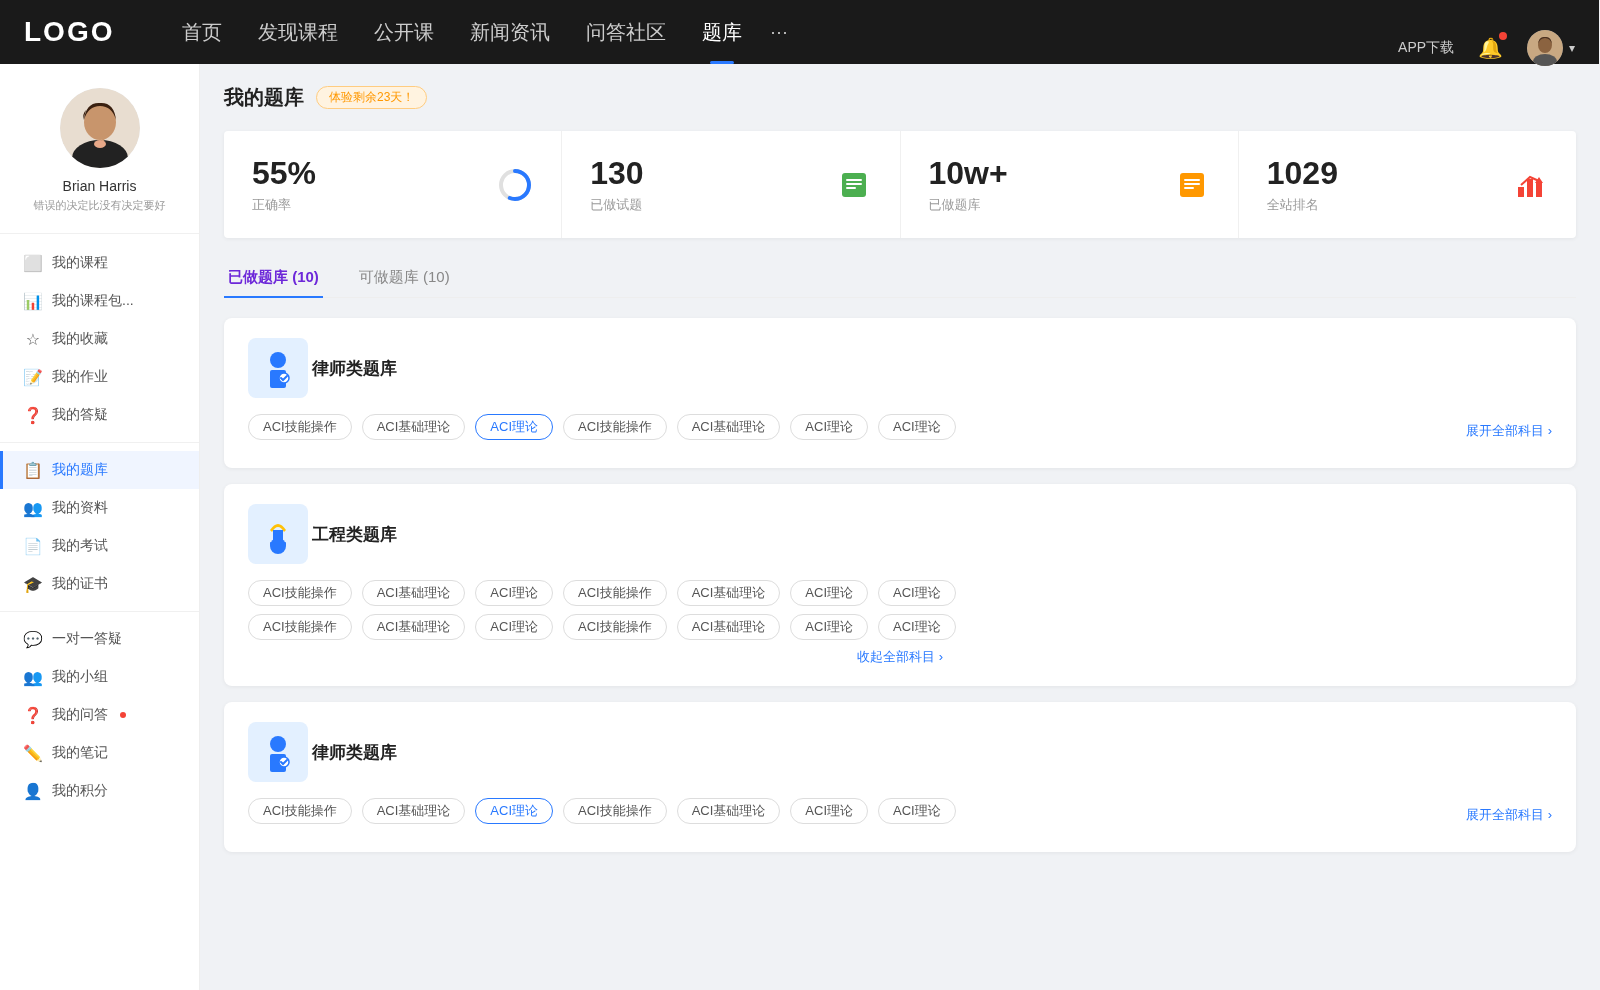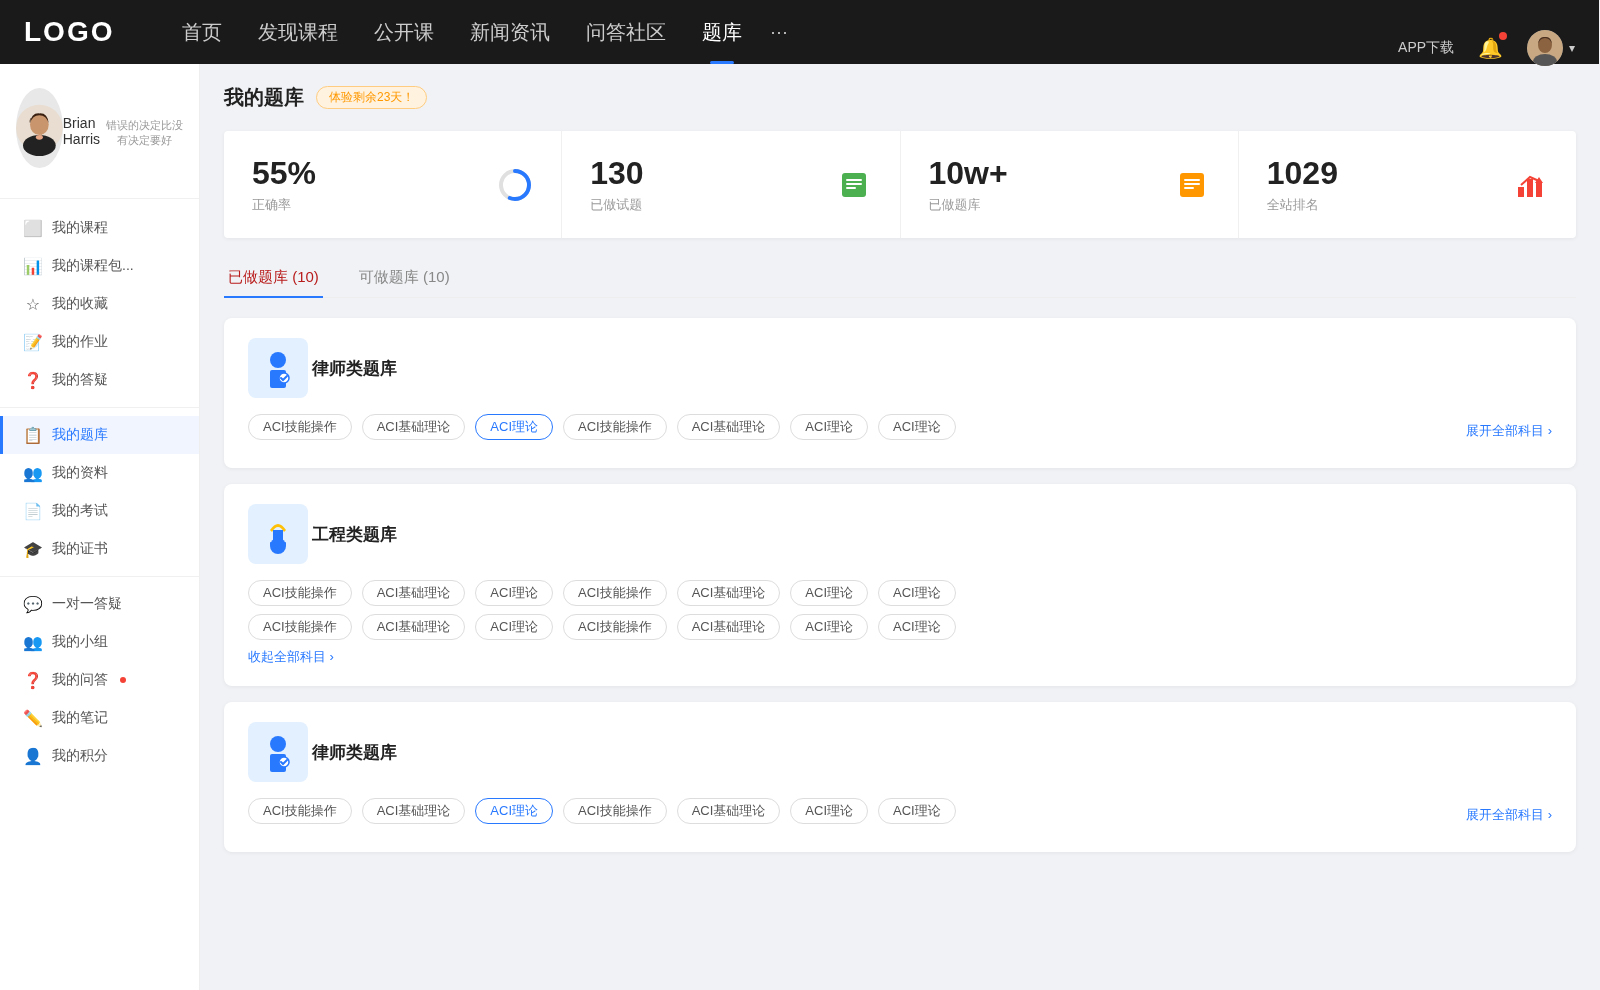--- a/index.html
+++ b/index.html
@@ -114,20 +114,21 @@
       padding: 24px 0 24px 0;
       position: fixed;
       left: 0;
       top: 64px;
       bottom: 0;
       overflow-y: auto;
       border-right: 1px solid #eee;
     }
     .sidebar-profile {
       display: flex;
+      flex-direction: column;
       align-items: center;
       padding: 0 16px 20px;
       border-bottom: 1px solid #f0f0f0;
     }
     .profile-avatar {
       width: 80px;
       height: 80px;
       border-radius: 50%;
       background: #e8e8e8;
       overflow: hidden;
@@ -269,22 +270,22 @@
       border-bottom: 1px solid #eee;
     }
     .tab-item {
       padding: 10px 4px;
       font-size: 15px;
       color: #888;
       cursor: pointer;
       position: relative;
     }
     .tab-item.active {
-      color: #b91c1c;
-      font-weight: 400;
+      color: #6d28d9;
+      font-weight: 700;
     }
     .tab-item.active::after {
       content: '';
       position: absolute;
       bottom: -1px;
       left: 0;
       right: 0;
       height: 2px;
       background: #2979ff;
     }
@@ -338,21 +339,21 @@
       color: #2979ff;
     }
     .expand-link {
       margin-left: auto;
       color: #2979ff;
       font-size: 13px;
       cursor: pointer;
       white-space: nowrap;
     }
     .collapse-link {
-      text-align: left;
+      text-align: center;
       color: #2979ff;
       font-size: 13px;
       cursor: pointer;
       margin-top: 8px;
     }
 
     
     .pie-svg { width: 36px; height: 36px; }
   </style>
 </head>

